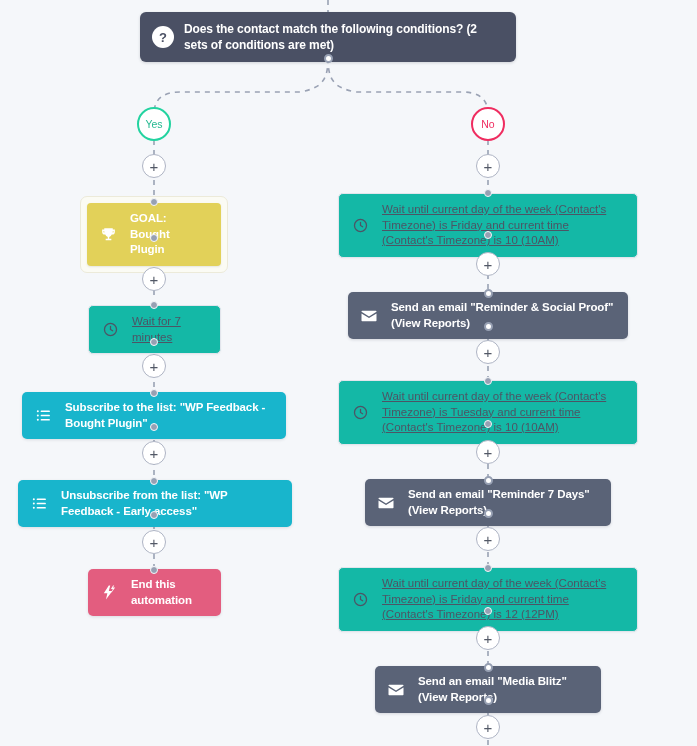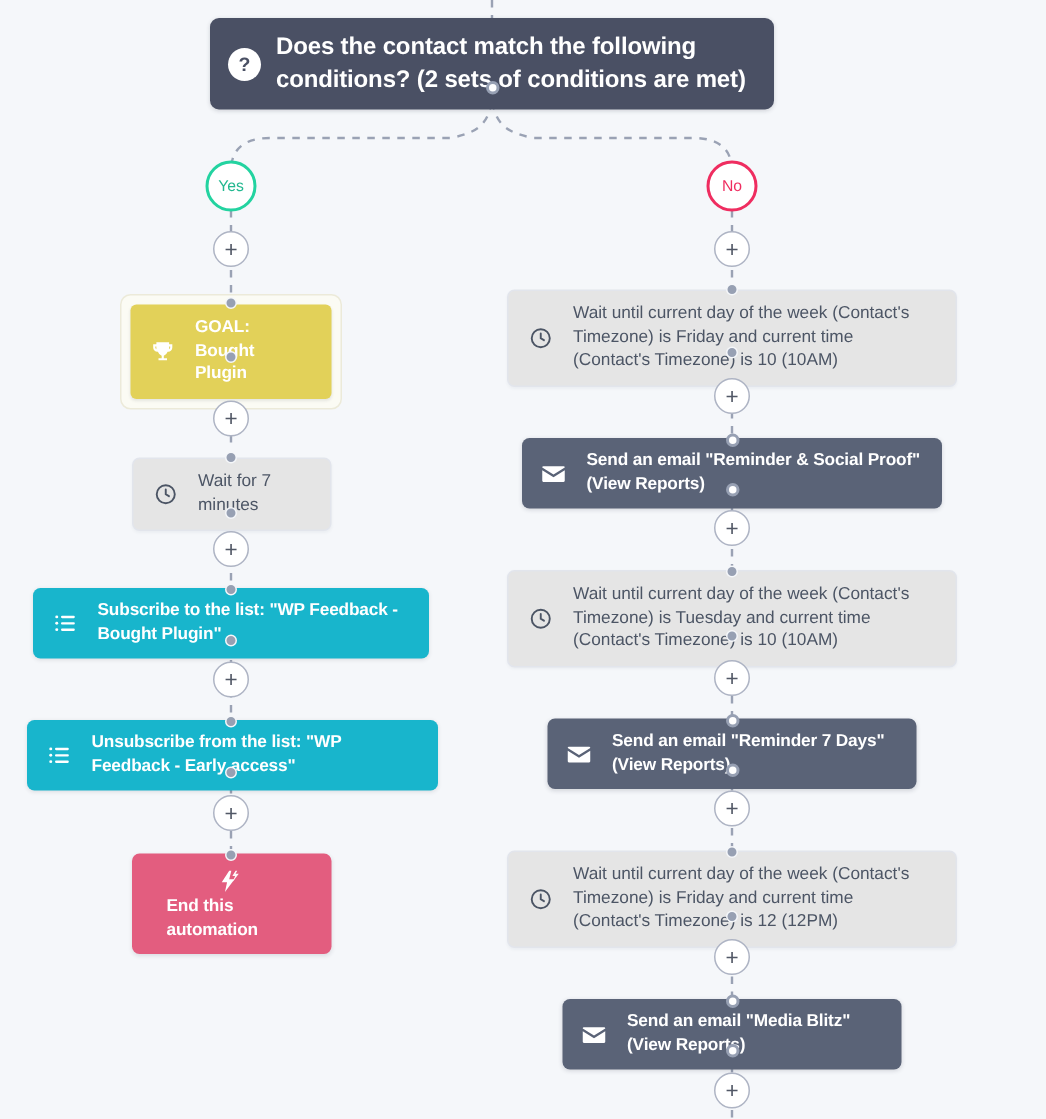--- a/index.html
+++ b/index.html
@@ -35,21 +35,21 @@
   .cond-node {
     background: #4a5064;
     border-radius: 6px;
     color: #ffffff;
     display: flex;
     align-items: center;
     padding: 9px 14px 9px 12px;
     box-shadow: 0 1px 3px rgba(40,45,60,0.18);
   }
   .cond-node .label {
-    font-size: 16px;
+    font-size: 12px;
     font-weight: bold;
     line-height: 1.35;
     margin-left: 10px;
     letter-spacing: -0.1px;
   }
   .qmark {
     flex: 0 0 auto;
     width: 22px; height: 22px;
     border-radius: 50%;
     background: #ffffff;
@@ -104,43 +104,43 @@
     align-items: center;
     justify-content: center;
     width: 20px;
     height: 20px;
   }
   .card .label {
     margin-left: 12px;
     line-height: 1.35;
   }
   .card-white {
-    background: #e5e5e5;
+    background: #14b8a6;
     border: 1px solid #e2e5ec;
     color: #4c5565;
     box-shadow: 0 1px 2px rgba(60,70,90,0.05);
+    text-decoration: underline;
   }
   .card-white .label { font-size: 11.5px; }
   .card-dark {
     background: #5a6377;
     color: #ffffff;
     box-shadow: 0 1px 3px rgba(40,45,60,0.16);
   }
   .card-dark .label { font-size: 11.5px; font-weight: bold; letter-spacing: -0.1px; }
   .card-teal {
     background: #18b5cc;
     color: #ffffff;
     box-shadow: 0 1px 3px rgba(40,45,60,0.12);
   }
   .card-teal .label { font-size: 11.5px; font-weight: bold; letter-spacing: -0.1px; }
   .card-pink {
     background: #e35d7f;
     color: #ffffff;
     box-shadow: 0 1px 3px rgba(40,45,60,0.12);
-    flex-direction: column;
   }
   .card-pink .label { font-size: 11.5px; font-weight: bold; letter-spacing: -0.1px; }
   .card-goal {
     background: #e2d159;
     color: #ffffff;
     border-radius: 4px;
     box-shadow: 0 1px 2px rgba(40,45,60,0.10);
   }
   .card-goal .label { font-size: 11.5px; font-weight: bold; letter-spacing: -0.1px; }
   .goal-wrap {

